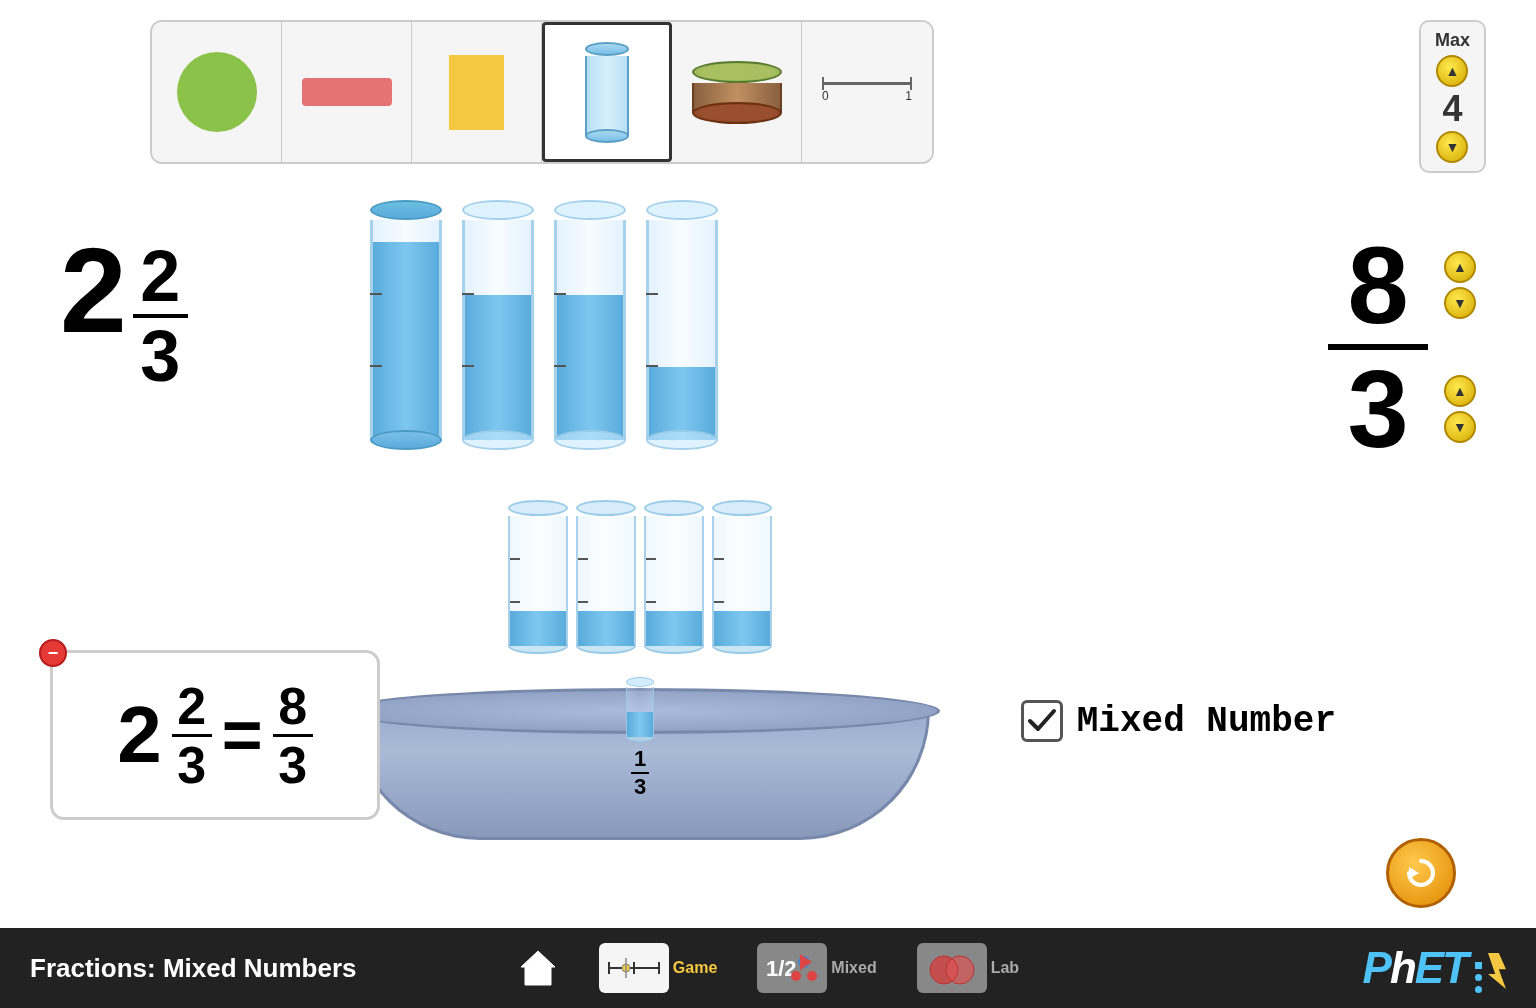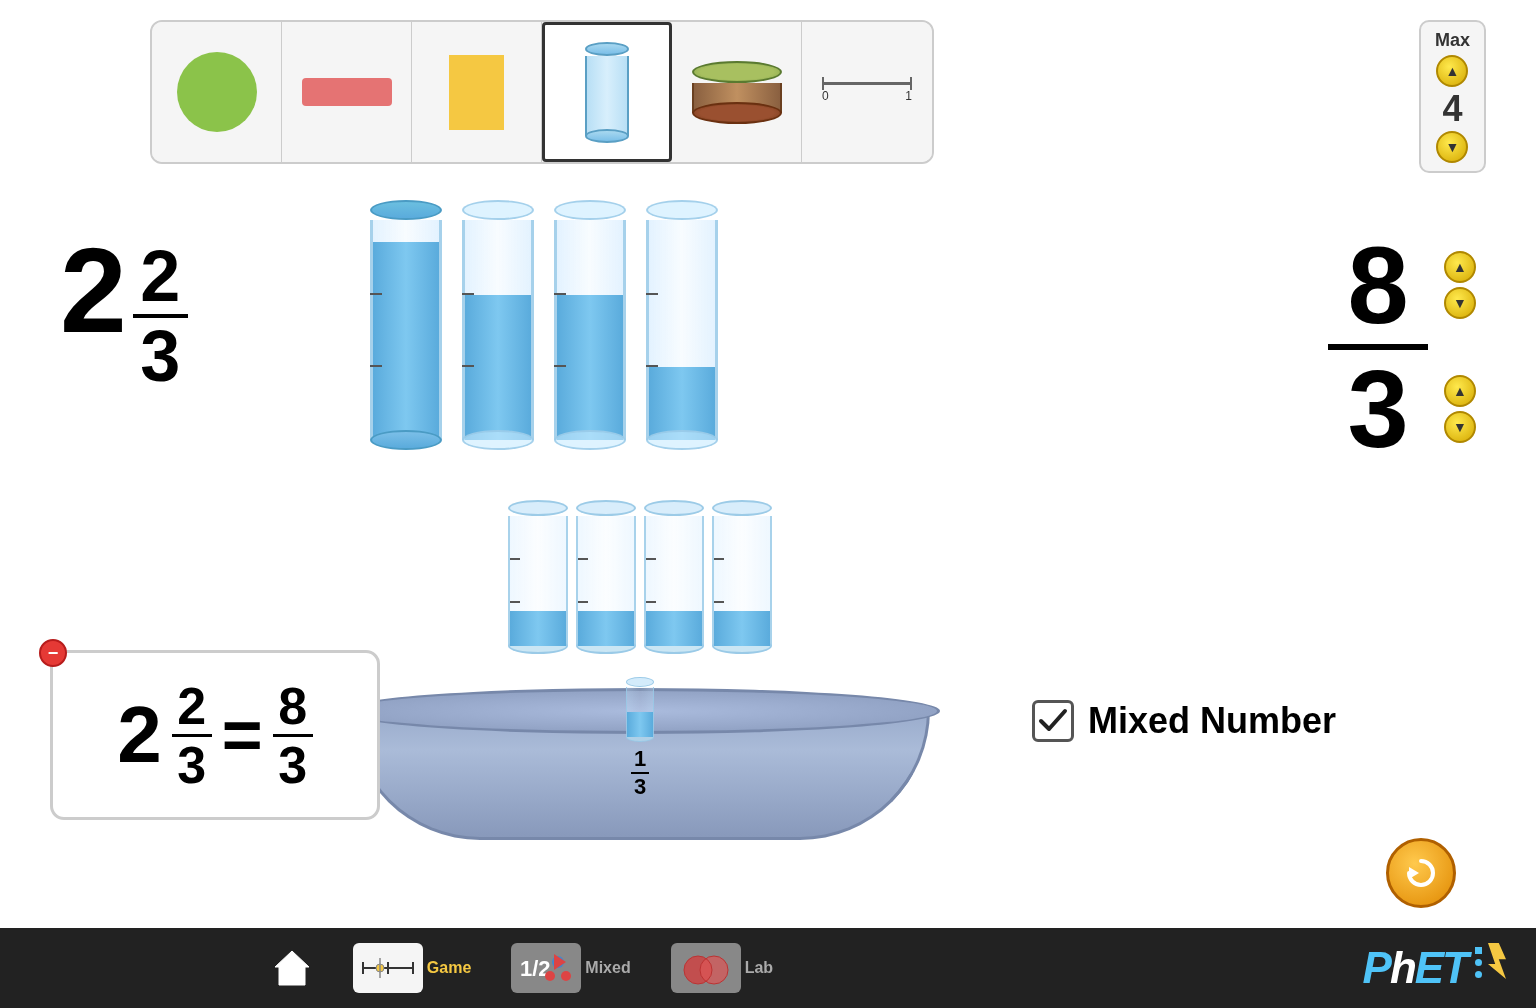--- a/index.html
+++ b/index.html
@@ -453,20 +453,21 @@
     .eq-frac2-den { font-size: 52px; font-weight: bold; color: #000; line-height: 1; }
 
     
     .mixed-number-area {
       position: absolute;
       top: 700px;
       right: 200px;
       display: flex;
       align-items: center;
       gap: 14px;
+      font-family: Liberation Mono, monospace;
     }
 
     
     .reset-btn {
       position: absolute;
       bottom: 100px;
       right: 80px;
       width: 70px; height: 70px;
       border-radius: 50%;
       background: radial-gradient(circle at 40% 35%, #ffc94d, #e08800);
@@ -546,21 +547,21 @@
       display: flex;
       align-items: center;
       justify-content: center;
     }
 
     
     .phet-logo {
       flex: 1;
       display: flex;
       justify-content: flex-end;
-      align-items: flex-start;
+      align-items: flex-end;
       gap: 4px;
     }
   </style>
 </head>
 <body>
 
 <div class="toolbar">
   <div class="toolbar-item">
     <div class="shape-circle"></div>
   </div>
@@ -776,20 +777,21 @@
 </div>
 
 <div class="reset-btn">
   <svg width="40" height="40" viewBox="0 0 40 40">
     <path d="M20 8 A12 12 0 1 1 8 20" stroke="white" stroke-width="4" fill="none" stroke-linecap="round"></path>
     <polygon points="8,14 8,26 18,20" fill="white"></polygon>
   </svg>
 </div>
 
 <div class="bottom-nav">
+  <span class="bottom-title">Fractions: Mixed Numbers</span>
   <div class="bottom-icons">
 
     <div class="nav-icon-item">
       <svg width="42" height="42" viewBox="0 0 42 42">
         <polygon points="21,4 38,20 34,20 34,38 8,38 8,20 4,20" fill="white" stroke="white" stroke-width="1"></polygon>
       </svg>
     </div>
 
     <div class="nav-icon-item">
       <div class="intro-icon-box">

